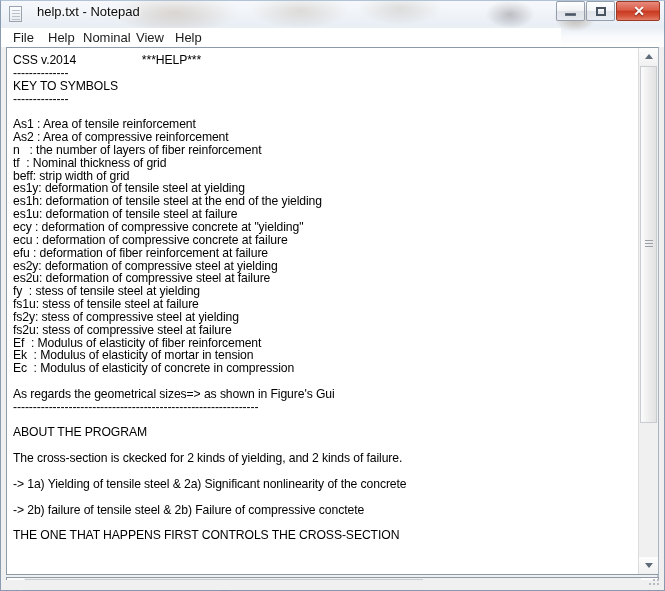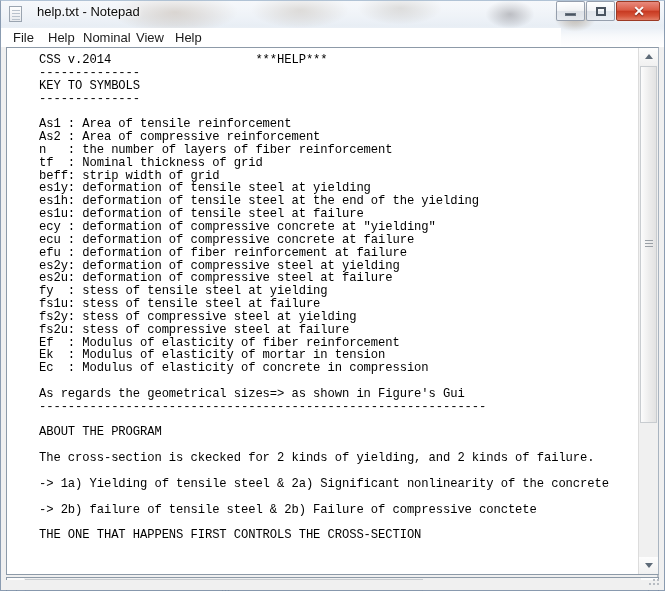--- a/index.html
+++ b/index.html
@@ -172,27 +172,26 @@
   #text-area {
     position: absolute;
     left: 0; top: 0;
     width: 631px; height: 526px;
     overflow: hidden;
     background: #ffffff;
   }
   #text-content {
     position: absolute;
     left: 6px; top: 6px;
-    font-family: Liberation Mono, monospace;
+    font-family: Liberation Sans, sans-serif;
     font-size: 12.2px;
     line-height: 12.85px;
     color: #000000;
     white-space: pre;
     letter-spacing: -0.1px;
-    margin-left: 26px;
   }
 
   
   #vscroll {
     position: absolute;
     left: 631px; top: 0px;
     width: 20px; height: 526px;
     background: #f0f0f0;
     border-left: 1px solid #dcdcdc;
     box-sizing: border-box;

